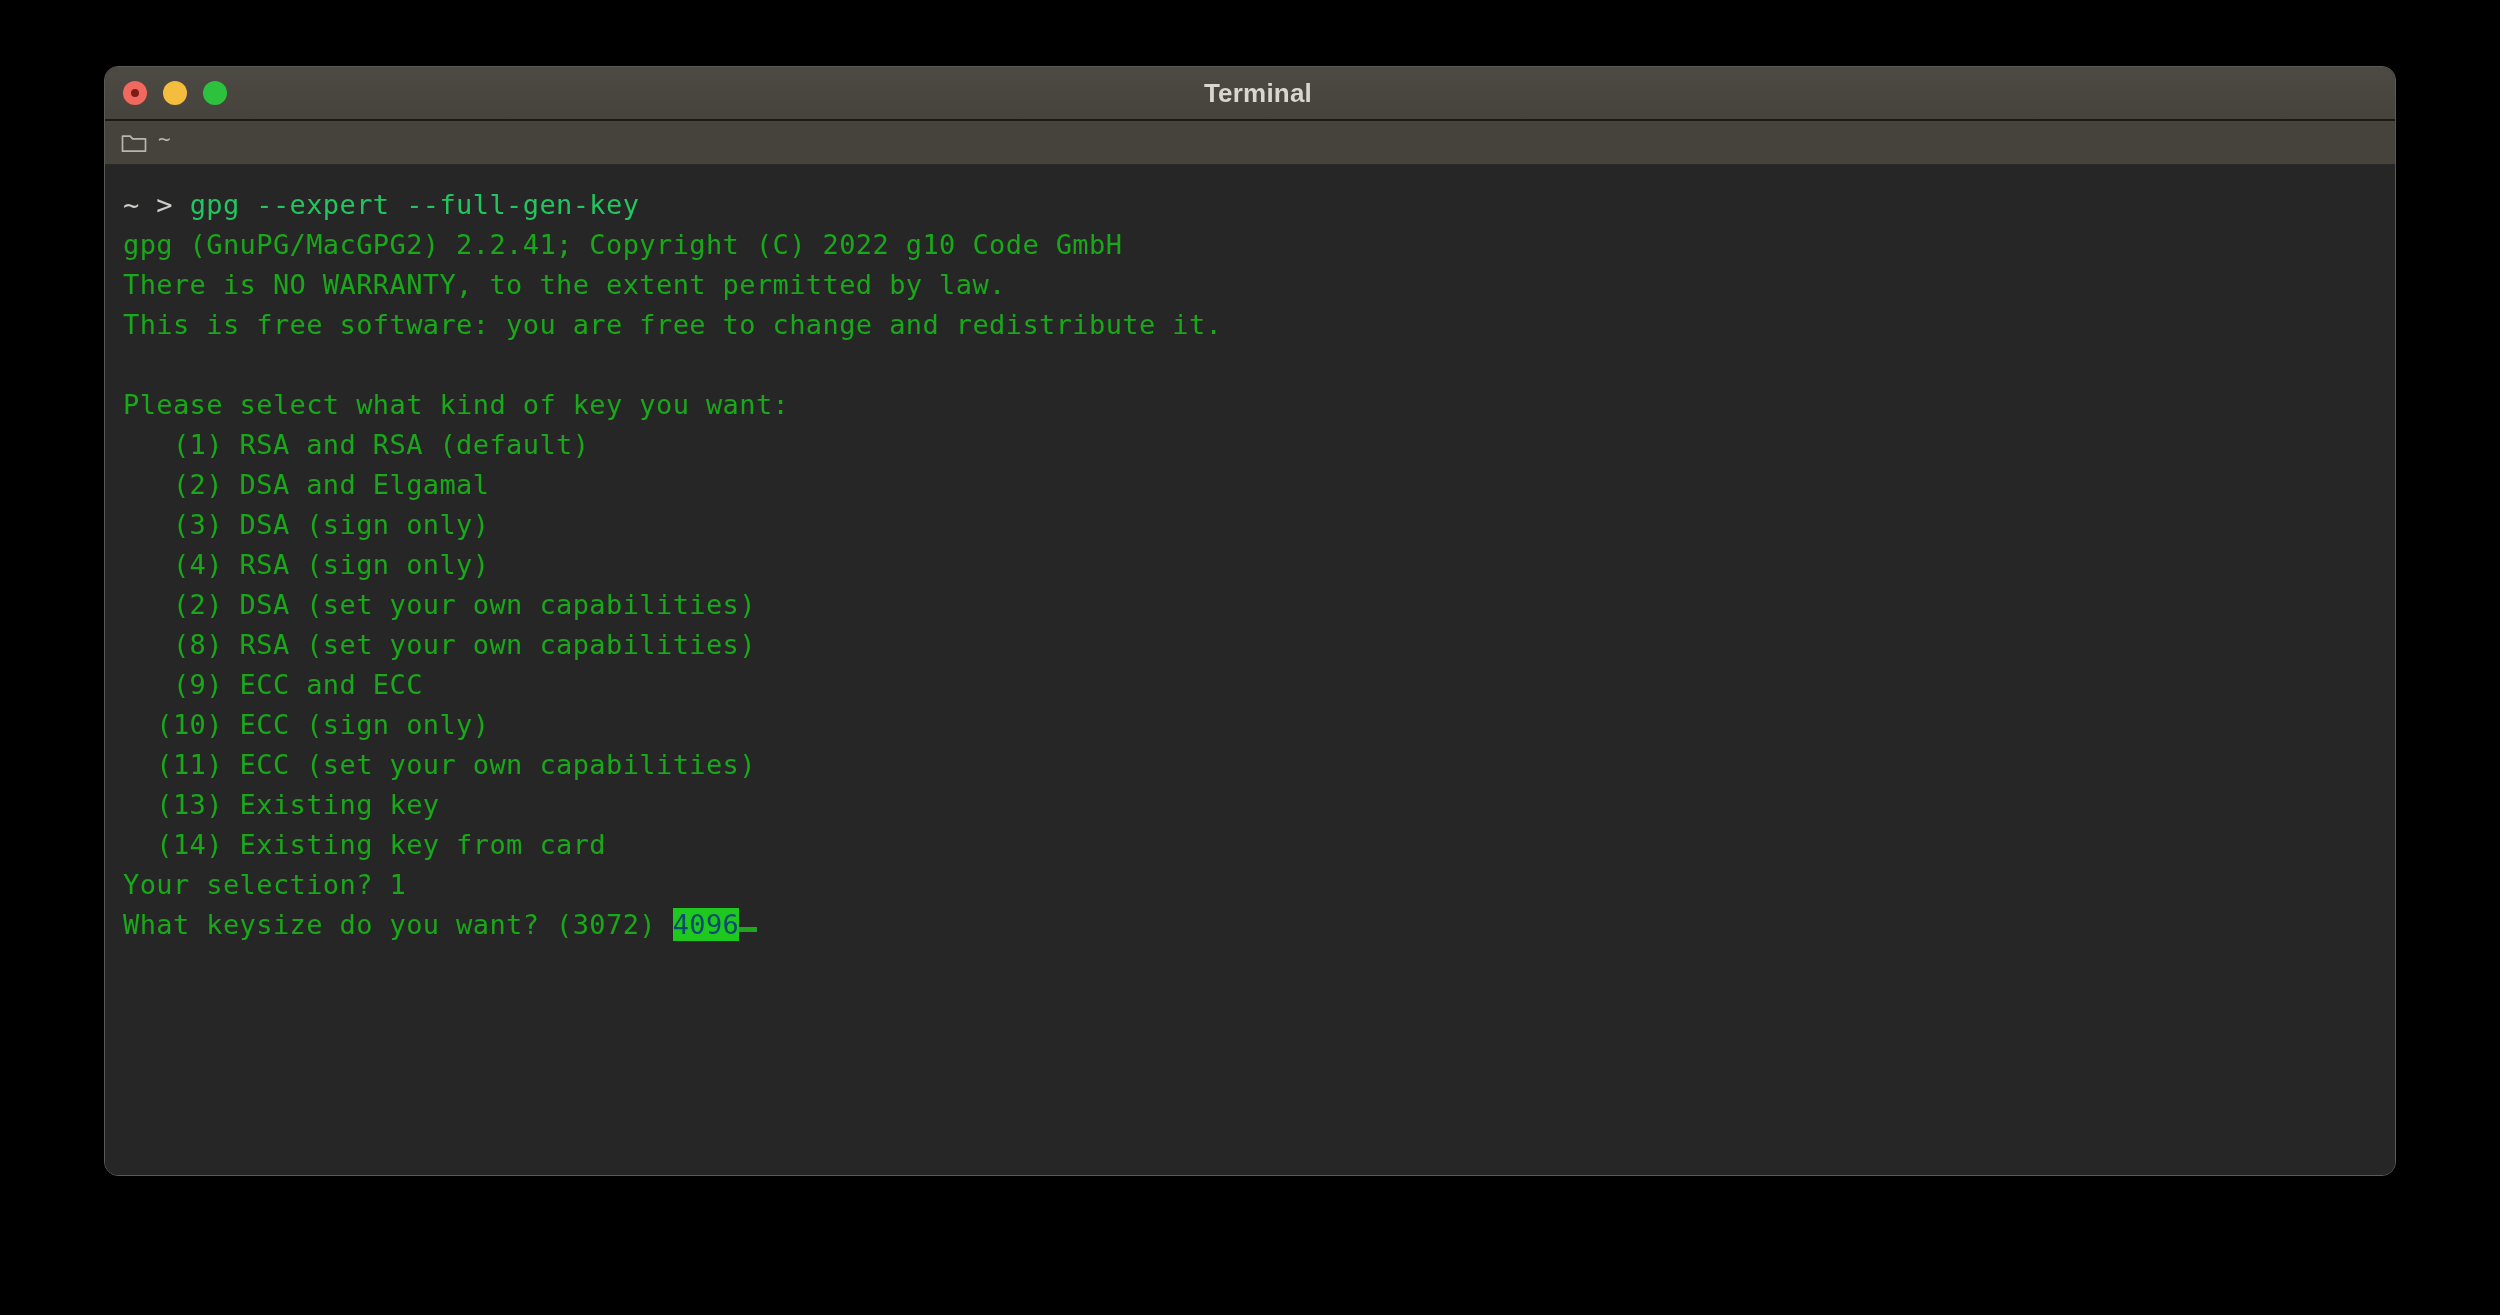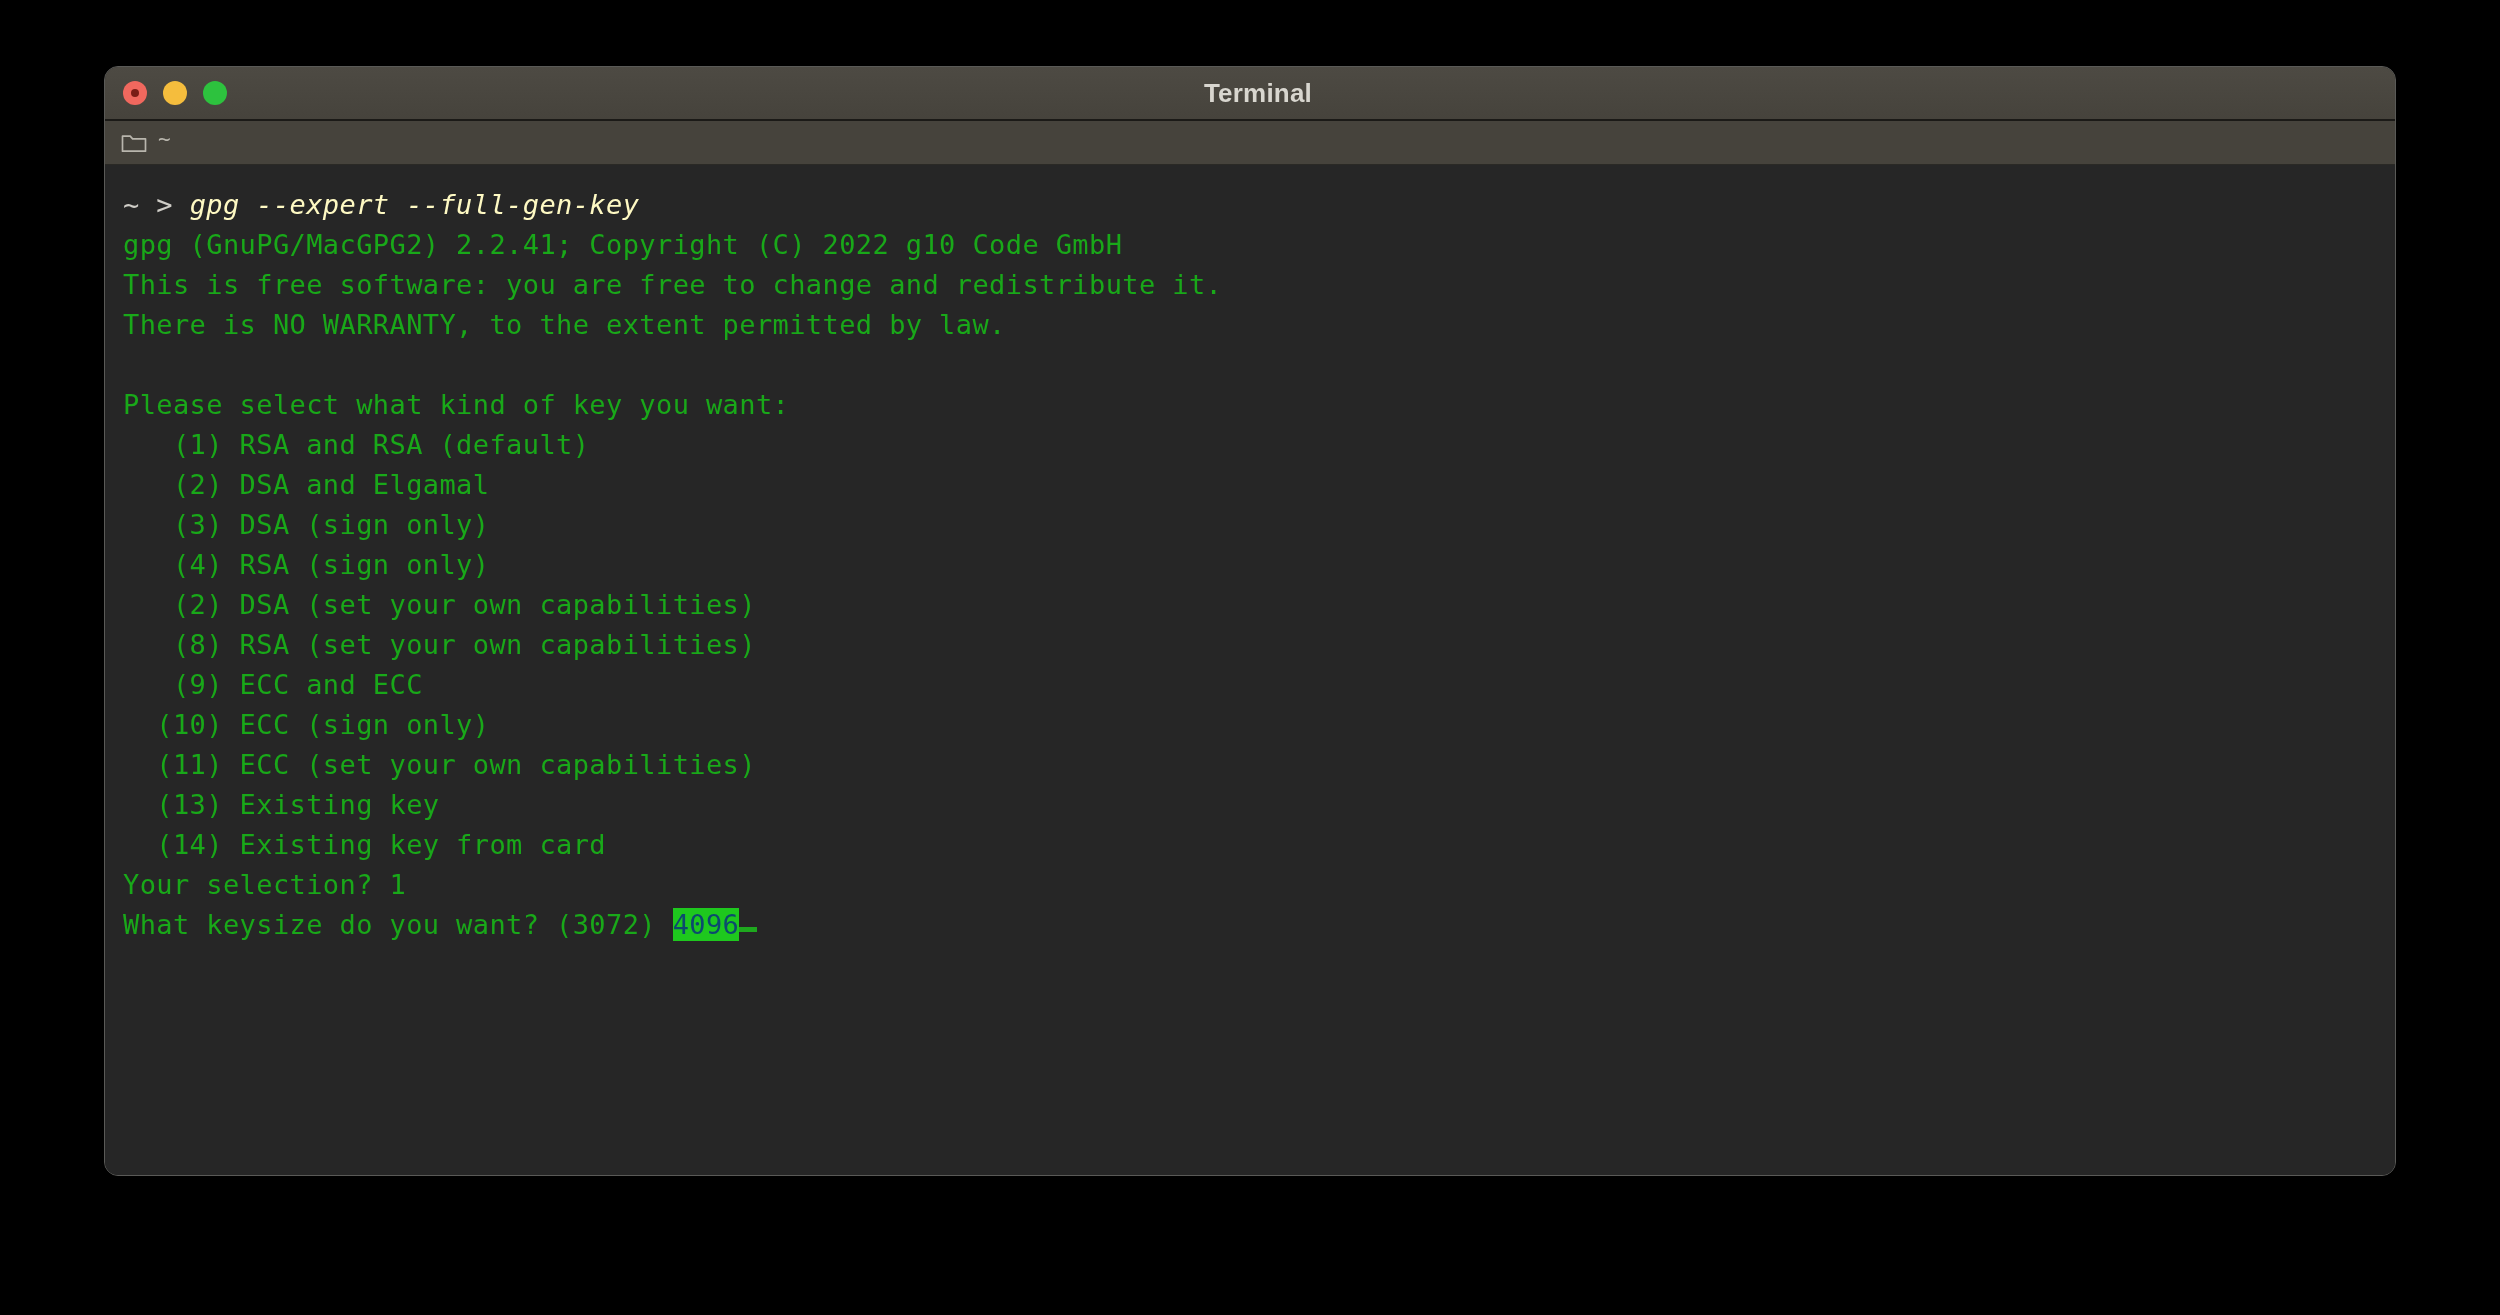--- a/index.html
+++ b/index.html
@@ -133,21 +133,21 @@
     line-height: 40px;
     height: 40px;
     white-space: pre;
     color: #19a819;
     letter-spacing: 0.4px;
   }
 
   .line.blank { color: transparent; }
 
   .prompt-sym { color: #cfcdc7; }
-  .cmd        { color: #fef9c3; font-style: italic; }
+  .cmd        { color: #22c55e; }
 
   
   .sel {
     background: #1ec81e;
     color: #0c4a6e;
     padding: 1px 0;
   }
 
   .cursor {
     display: inline-block;
@@ -184,22 +184,22 @@
       </svg>
       <span class="tab-label">~</span>
     </div>
 
     <div class="term-body">
 
       <div class="line"><span class="prompt-sym">~</span><span class="prompt-sym"> </span><span class="prompt-sym">&gt;</span><span class="prompt-sym"> </span><span class="cmd">gpg --expert --full-gen-key</span></div>
 
       <div id="output-lines">
           <div class="line">gpg (GnuPG/MacGPG2) 2.2.41; Copyright (C) 2022 g10 Code GmbH</div>
+          <div class="line">There is NO WARRANTY, to the extent permitted by law.</div>
           <div class="line">This is free software: you are free to change and redistribute it.</div>
-          <div class="line">There is NO WARRANTY, to the extent permitted by law.</div>
           <div class="line blank"> </div>
           <div class="line">Please select what kind of key you want:</div>
           <div class="line">   (1) RSA and RSA (default)</div>
           <div class="line">   (2) DSA and Elgamal</div>
           <div class="line">   (3) DSA (sign only)</div>
           <div class="line">   (4) RSA (sign only)</div>
           <div class="line">   (2) DSA (set your own capabilities)</div>
           <div class="line">   (8) RSA (set your own capabilities)</div>
           <div class="line">   (9) ECC and ECC</div>
           <div class="line">  (10) ECC (sign only)</div>

